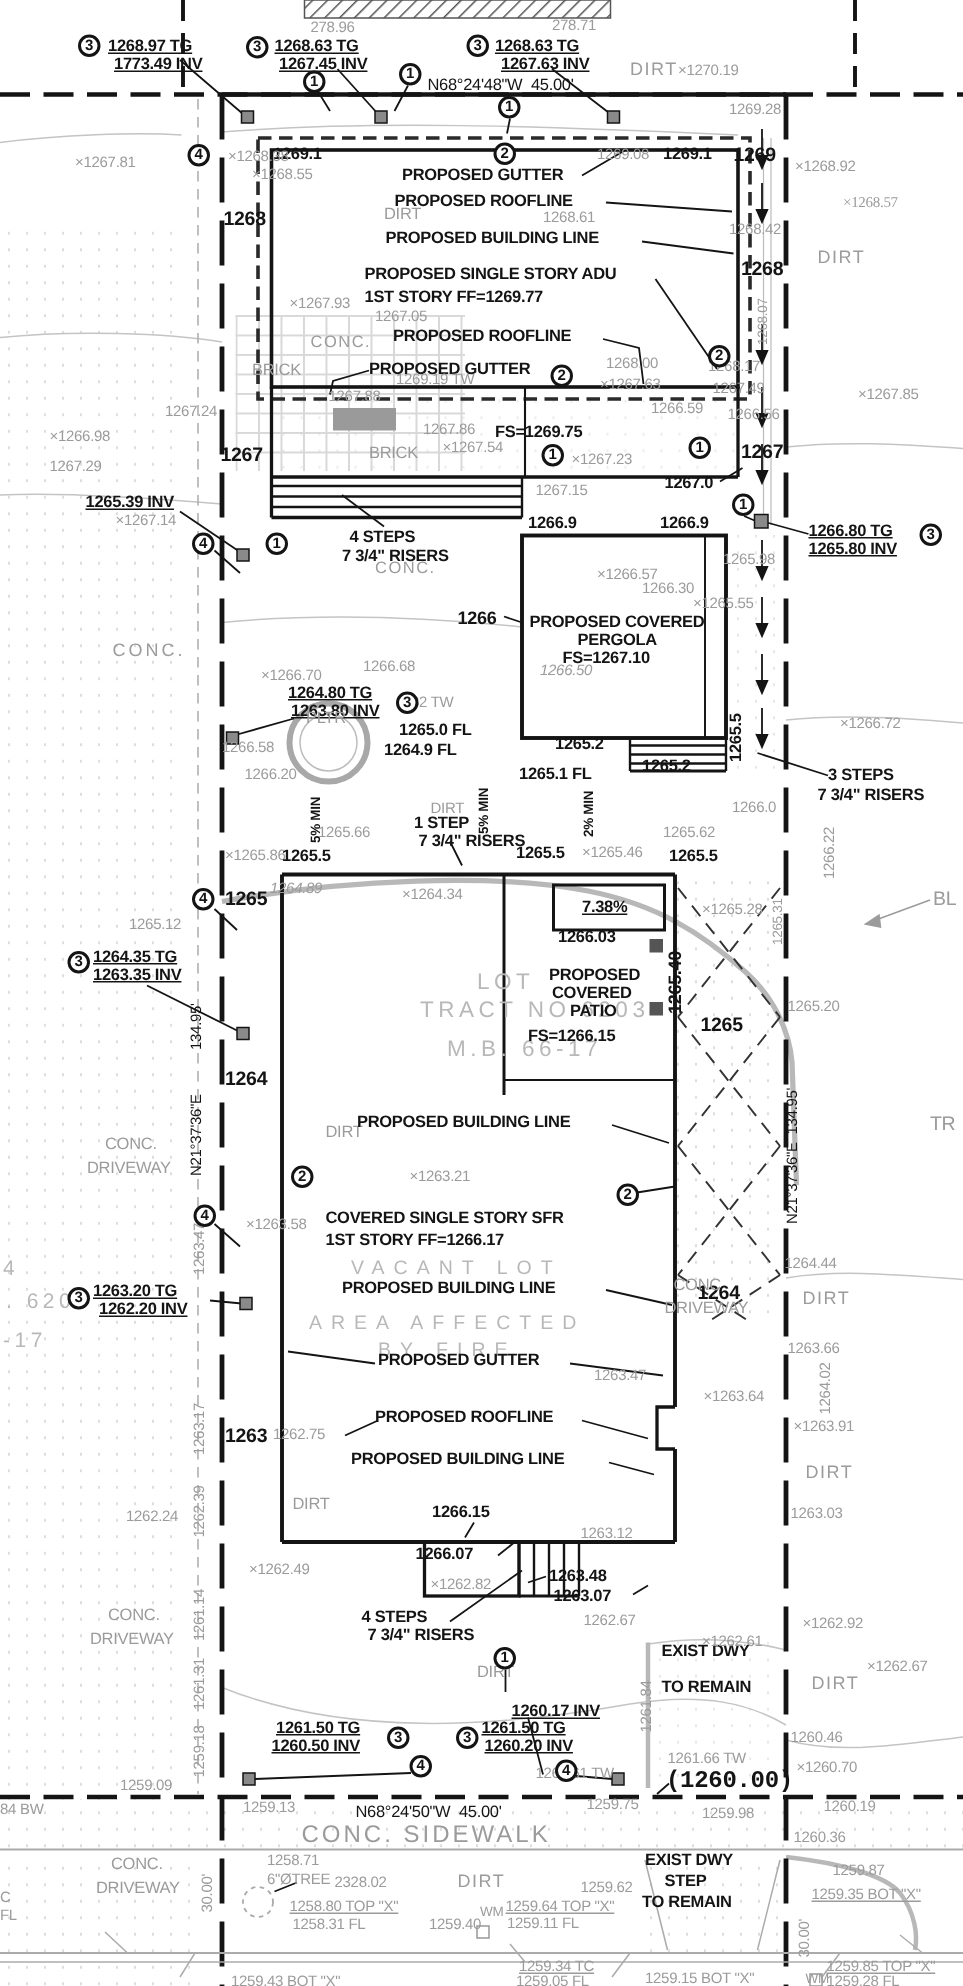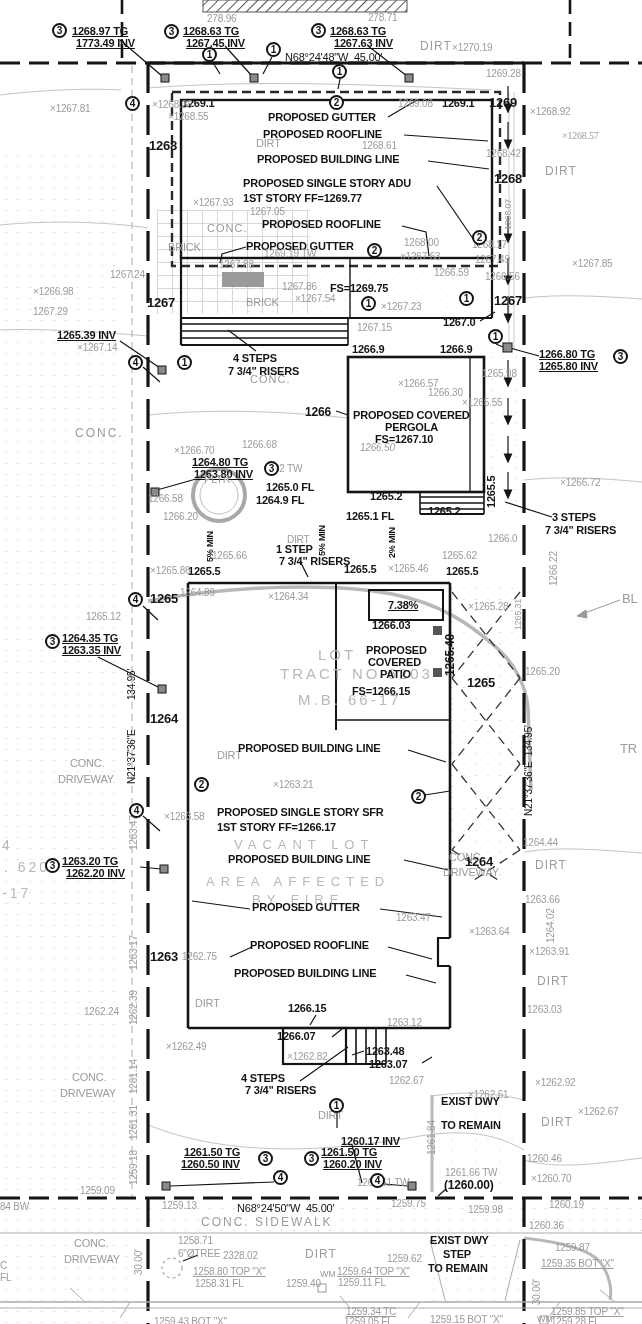--- a/index.html
+++ b/index.html
@@ -351,21 +351,21 @@
       <span class="lb g" style="left: 212px; top: 551px;">1265.66</span>
       <span class="lb g" style="left: 150px; top: 566px;">×1265.86</span>
       <span class="lb k" style="left: 188px; top: 566px;">1265.5</span>
       <span class="lb k" style="left: 344px; top: 564px;">1265.5</span>
       <span class="lb g" style="left: 388px; top: 564px;">×1265.46</span>
       <span class="lb k" style="left: 446px; top: 566px;">1265.5</span>
       <span class="lb g" style="left: 442px; top: 551px;">1265.62</span>
       <span class="lb g" style="left: 488px; top: 534px; text-align: right;">1266.0</span>
       <span class="lb g" style="left: 549px; top: 586px; transform: rotate(-90deg);">1266.22</span>
       <span class="lb k" style="left: 150px; top: 592px; font-size: 13px;">1265</span>
-      <span class="lb g" style="left: 180px; top: 588px;">1264.89</span>
+      <span class="lb g" style="left: 180px; top: 588px; font-style: italic;">1264.89</span>
       <span class="lb g" style="left: 268px; top: 592px;">×1264.34</span>
       <span class="lb g" style="left: 86px; top: 612px;">1265.12</span>
       <span class="lb k u" style="left: 388px; top: 600px;">7.38%</span>
       <span class="lb k" style="left: 372px; top: 620px;">1266.03</span>
       <span class="lb g" style="left: 468px; top: 602px;">×1265.28</span>
       <span class="lb g" style="left: 525px; top: 667px;">1265.20</span>
       <span class="lb g" style="left: 514px; top: 630px; font-size: 9px; transform: rotate(-90deg);">1265.31</span>
       <span class="lb k u" style="left: 62px; top: 633px;">1264.35 TG</span>
       <span class="lb k u" style="left: 62px; top: 645px;">1263.35 INV</span>
       <span class="lb gb" style="left: 318px; top: 647px;">LOT</span>
@@ -383,21 +383,21 @@
       <span class="lb k" style="left: 465px; top: 855px; font-size: 13px;">1264</span>
       <span class="lb n" style="left: 127px; top: 784px; font-size: 10px; transform: rotate(-90deg);">N21°37'36"E</span>
       <span class="lb n" style="left: 127px; top: 700px; font-size: 10px; transform: rotate(-90deg);">134.95'</span>
       <span class="lb n" style="left: 524px; top: 816px; font-size: 10px; transform: rotate(-90deg);">N21°37'36"E  134.95'</span>
       <span class="lb g" style="left: 217px; top: 750px; font-size: 11px;">DIRT</span>
       <span class="lb k" style="left: 238px; top: 743px;">PROPOSED BUILDING LINE</span>
       <span class="lb g" style="left: 273px; top: 780px;">×1263.21</span>
       <span class="lb g" style="left: 164px; top: 812px;">×1263.58</span>
       <span class="lb g" style="left: 70px; top: 758px; font-size: 11px;">CONC.</span>
       <span class="lb g" style="left: 58px; top: 774px; font-size: 11px;">DRIVEWAY</span>
-      <span class="lb k" style="left: 217px; top: 807px;">PROPOSED SINGLE STORY SFR</span>
+      <span class="lb k" style="left: 217px; top: 807px;">COVERED SINGLE STORY SFR</span>
       <span class="lb k" style="left: 217px; top: 822px;">1ST STORY FF=1266.17</span>
       <span class="lb gb" style="left: 234px; top: 838px; font-size: 13px; letter-spacing: 6px;">VACANT LOT</span>
       <span class="lb gb" style="left: 206px; top: 875px; font-size: 13px; letter-spacing: 6px;">AREA AFFECTED</span>
       <span class="lb gb" style="left: 252px; top: 893px; font-size: 13px; letter-spacing: 6px;">BY FIRE</span>
       <span class="lb gb" style="left: 2px; top: 838px; font-size: 14px;">4</span>
       <span class="lb gb" style="left: 4px; top: 860px; font-size: 14px;">. 620</span>
       <span class="lb gb" style="left: 2px; top: 886px; font-size: 14px;">-17</span>
       <span class="lb k u" style="left: 62px; top: 856px;">1263.20 TG</span>
       <span class="lb k u" style="left: 66px; top: 868px;">1262.20 INV</span>
       <span class="lb k" style="left: 228px; top: 854px;">PROPOSED BUILDING LINE</span>
@@ -439,37 +439,37 @@
       <span class="lb g" style="left: 72px; top: 1072px; font-size: 11px;">CONC.</span>
       <span class="lb g" style="left: 60px; top: 1088px; font-size: 11px;">DRIVEWAY</span>
       <span class="lb k u" style="left: 341px; top: 1136px;">1260.17 INV</span>
       <span class="lb k u" style="left: 184px; top: 1147px;">1261.50 TG</span>
       <span class="lb k u" style="left: 181px; top: 1159px;">1260.50 INV</span>
       <span class="lb k u" style="left: 321px; top: 1147px;">1261.50 TG</span>
       <span class="lb k u" style="left: 323px; top: 1159px; text-align: center;">1260.20 INV</span>
       <span class="lb g" style="left: 427px; top: 1155px; transform: rotate(-90deg);">1261.84</span>
       <span class="lb g" style="left: 445px; top: 1168px;">1261.66 TW</span>
       <span class="lb g" style="left: 357px; top: 1178px;">1261.61 TW</span>
-      <span class="lb k" style="left: 444px; top: 1179px; font-size: 12px;">(1260.00)</span>
+      <span class="lb k" style="left: 444px; top: 1179px; font-size: 16px; font-family: Liberation Mono, monospace;">(1260.00)</span>
       <span class="lb g" style="left: 527px; top: 1154px;">1260.46</span>
       <span class="lb g" style="left: 531px; top: 1174px;">×1260.70</span>
       <span class="lb g" style="left: 80px; top: 1186px;">1259.09</span>
       <span class="lb g" style="left: 129px; top: 850px; transform: rotate(-90deg);">1263.47</span>
       <span class="lb g" style="left: 129px; top: 970px; transform: rotate(-90deg);">1263.17</span>
       <span class="lb g" style="left: 129px; top: 1025px; transform: rotate(-90deg);">1262.39</span>
       <span class="lb g" style="left: 129px; top: 1094px; transform: rotate(-90deg);">1261.14</span>
       <span class="lb g" style="left: 129px; top: 1140px; transform: rotate(-90deg);">1261.31</span>
       <span class="lb g" style="left: 129px; top: 1185px; transform: rotate(-90deg);">1259.18</span>
       <span class="lb g" style="left: 504px; top: 230px; font-size: 9px; transform: rotate(-90deg);">1268.07</span>
       <span class="lb g" style="left: 162px; top: 1201px;">1259.13</span>
       <span class="lb n" style="left: 237px; top: 1203px;">N68°24'50"W  45.00'</span>
       <span class="lb g" style="left: 391px; top: 1199px;">1259.75</span>
       <span class="lb g" style="left: 468px; top: 1205px;">1259.98</span>
       <span class="lb g" style="left: 549px; top: 1200px;">1260.19</span>
-      <span class="lb g" style="left: 201px; top: 1216px; font-size: 12px; letter-spacing: 2px;">CONC. SIDEWALK</span>
+      <span class="lb g" style="left: 201px; top: 1216px; font-size: 16px; letter-spacing: 2px;">CONC. SIDEWALK</span>
       <span class="lb g" style="left: 529px; top: 1221px;">1260.36</span>
       <span class="lb g" style="left: 178px; top: 1236px;">1258.71</span>
       <span class="lb g" style="left: 178px; top: 1249px;">6"ØTREE</span>
       <span class="lb g" style="left: 223px; top: 1251px;">2328.02</span>
       <span class="lb g" style="left: 305px; top: 1248px; font-size: 12px; letter-spacing: 1px;">DIRT</span>
       <span class="lb g" style="left: 387px; top: 1254px;">1259.62</span>
       <span class="lb k" style="left: 430px; top: 1235px;">EXIST DWY</span>
       <span class="lb k" style="left: 443px; top: 1249px;">STEP</span>
       <span class="lb k" style="left: 428px; top: 1263px;">TO REMAIN</span>
       <span class="lb g" style="left: 555px; top: 1243px;">1259.87</span>

